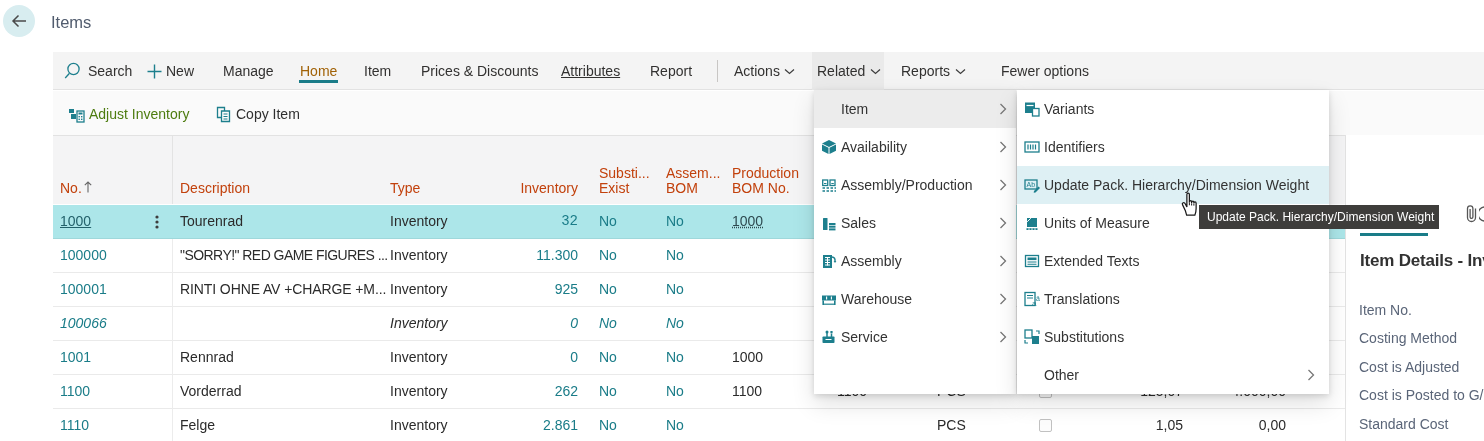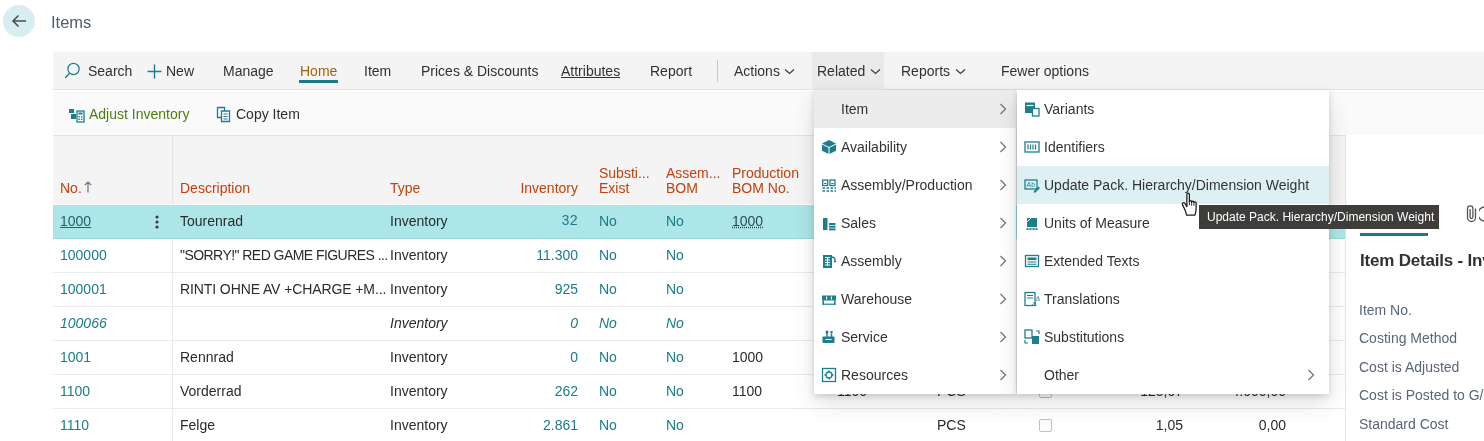--- a/index.html
+++ b/index.html
@@ -272,31 +272,20 @@
           <circle cx="6" cy="3" r="1.5" fill="#1d7f8d"></circle>
           <path d="M10.5 13 v-8.5" stroke="#1d7f8d" stroke-width="1.5"></path>
           <rect x="9.4" y="2" width="2.2" height="2.2" fill="#1d7f8d"></rect>
           <path d="M4.5 10.5 h6" stroke="#fff" stroke-width="1"></path>
         </svg>
       <div class="dtext">Service</div>
       <svg class="dchev" style="left:185px;" viewBox="0 0 8 12">
           <path d="M1.5 1 L6.5 6 L1.5 11" fill="none" stroke="#777" stroke-width="1.3"></path>
         </svg>
     </div>
-    <div class="drow">
-      <svg class="dicon" viewBox="0 0 16 16">
-          <rect x="1.5" y="1.5" width="13" height="13" fill="none" stroke="#1d7f8d" stroke-width="1.3"></rect>
-          <circle cx="8" cy="8" r="3" fill="none" stroke="#1d7f8d" stroke-width="1.3"></circle>
-          <path d="M8 3.5 v2 M8 10.5 v2 M3.5 8 h2 M10.5 8 h2" stroke="#1d7f8d" stroke-width="1.3"></path>
-        </svg>
-      <div class="dtext">Resources</div>
-      <svg class="dchev" style="left:185px;" viewBox="0 0 8 12">
-          <path d="M1.5 1 L6.5 6 L1.5 11" fill="none" stroke="#777" stroke-width="1.3"></path>
-        </svg>
-    </div>
   </div>
 
   <div class="abs" style="left:1017px;top:90px;width:312px;height:304px;background:#fff;box-shadow:0 10px 22px rgba(0,0,0,0.12), 0 2px 6px rgba(0,0,0,0.14);">
     <div class="drow">
       <svg class="dicon" viewBox="0 0 16 16">
           <rect x="1" y="1.5" width="10" height="10.5" fill="#1d7f8d"></rect>
           <path d="M2.5 4.5 h7" stroke="#fff" stroke-width="1.2"></path>
           <rect x="8.5" y="7.5" width="6.5" height="7.5" fill="#fff" stroke="#1d7f8d" stroke-width="1.3"></rect>
         </svg>
       <div class="dtext">Variants</div>

